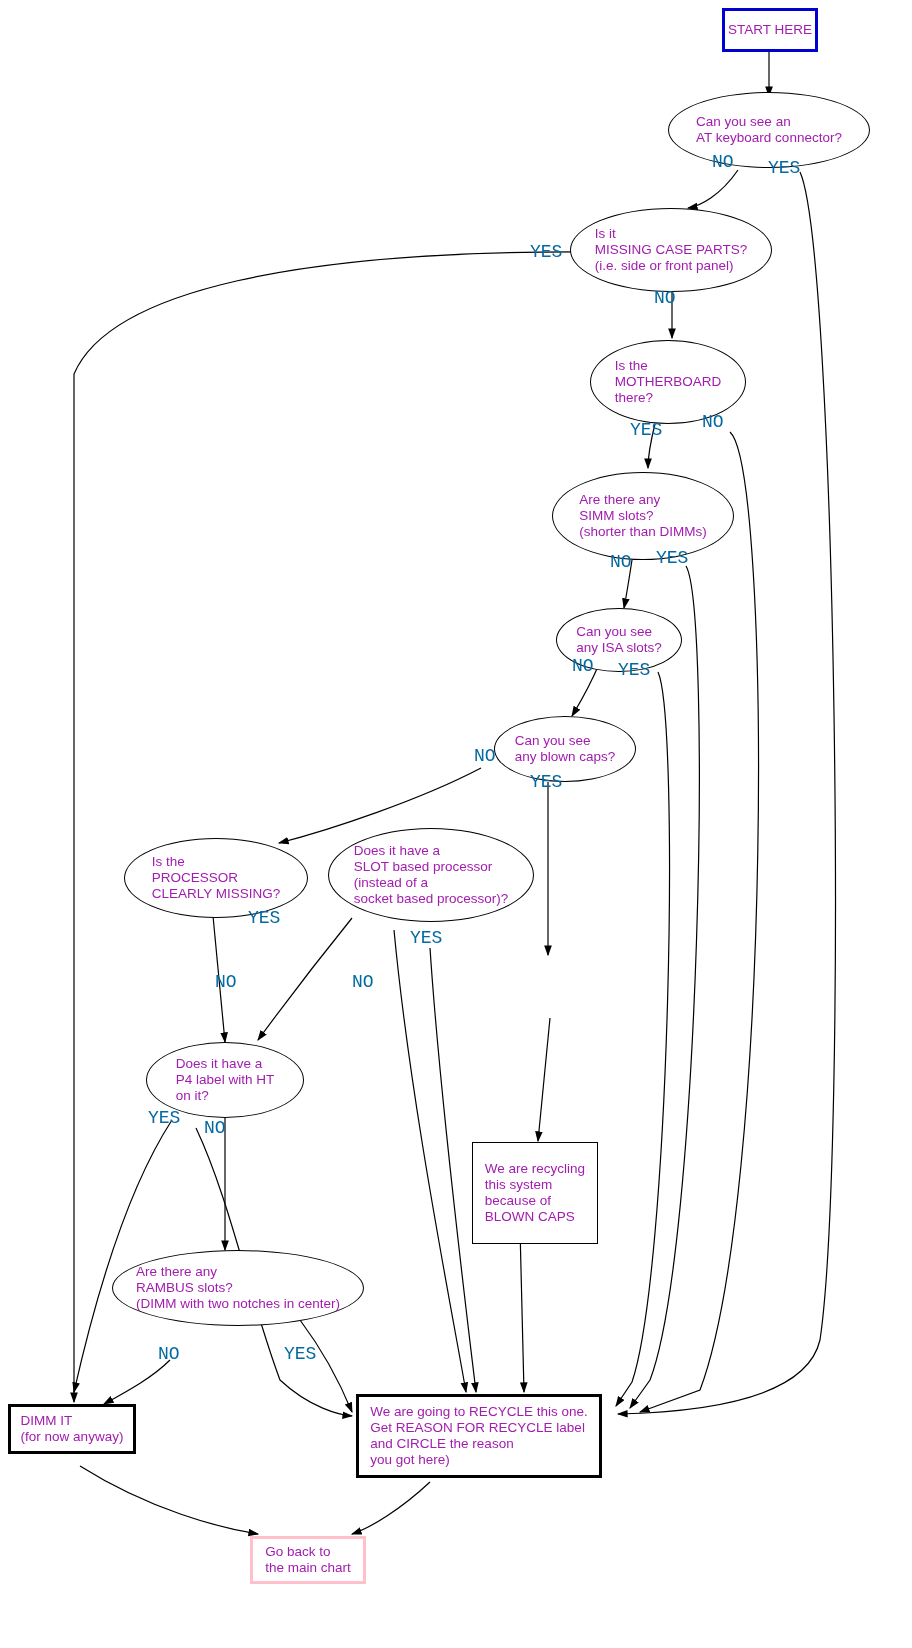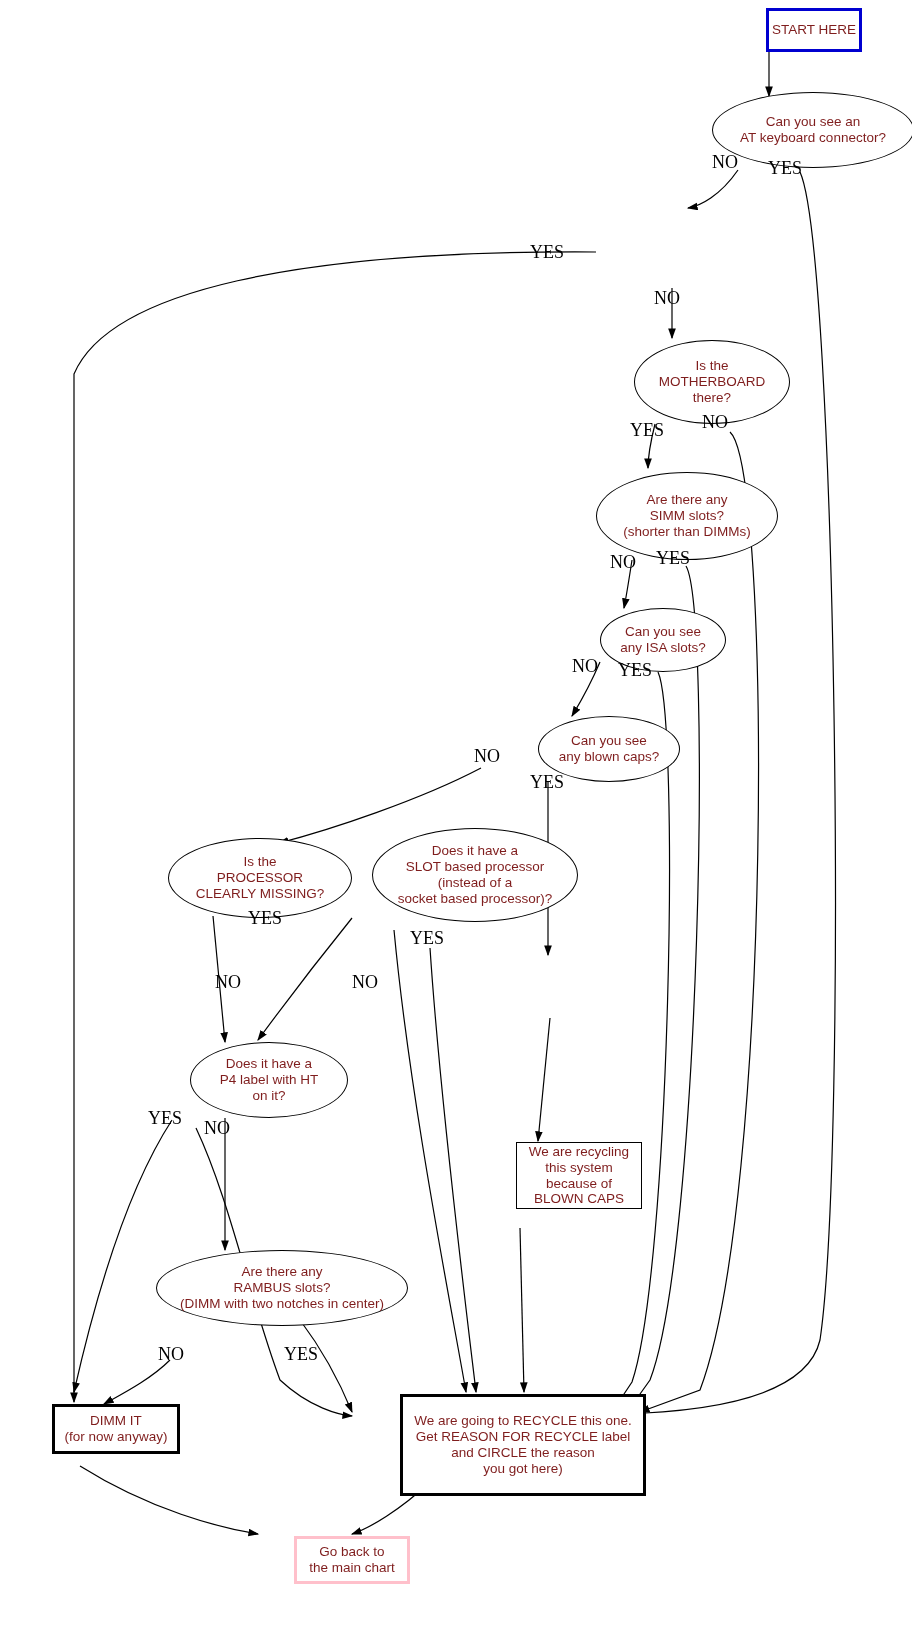--- a/index.html
+++ b/index.html
@@ -1,28 +1,28 @@
 <!DOCTYPE html>
 <html><head>
 <meta charset="utf-8">
 <style>
   html,body{margin:0;padding:0;background:#ffffff;}
   #stage{position:relative;width:912px;height:1648px;background:#fff;
          font-family:"Liberation Sans","DejaVu Sans",sans-serif;overflow:hidden;}
   svg#wires{position:absolute;left:0;top:0;width:912px;height:1648px;}
   .node{position:absolute;box-sizing:border-box;display:flex;align-items:center;
-        justify-content:center;text-align:center;color:#7f1d1d;margin-left:44px;}
+        justify-content:center;text-align:left;color:#a21caf;}
   .node .txt{line-height:1.18;white-space:pre-line;}
   .ellipse{border:1.3px solid #000;border-radius:50%;background:#fff;font-size:13.5px;}
   .rect{border:1.3px solid #000;background:#fff;font-size:13.5px;}
   .rect.bold{border-width:3px;}
   .rect.start{border:3px solid #0000d0;font-size:13.5px;}
   .rect.pink{border:3px solid #ffc0cb;font-size:13.5px;}
-  .edge-label{position:absolute;font-size:18px;color:#000000;white-space:nowrap;
-              font-family:Liberation Serif, serif;}
+  .edge-label{position:absolute;font-size:18px;color:#0369a1;white-space:nowrap;
+              font-family:Liberation Mono, monospace;}
 </style>
 </head>
 <body>
 
 <div id="stage">
 
   <svg id="wires" viewBox="0 0 912 1648" xmlns="http://www.w3.org/2000/svg">
     <defs>
       <marker id="ah" markerWidth="10" markerHeight="10" refX="8" refY="3.2" orient="auto" markerUnits="strokeWidth">
         <path d="M0,0 L9,3.2 L0,6.4 z" fill="#000"></path>
@@ -60,20 +60,25 @@
 
   <div class="node rect start" style="left:722px;top:8px;width:96px;height:44px;">
     <span class="txt">START HERE</span>
   </div>
 
   <div class="node ellipse" style="left:668px;top:92px;width:202px;height:76px;">
     <span class="txt">Can you see an
 AT keyboard connector?</span>
   </div>
 
+  <div class="node ellipse" style="left:570px;top:208px;width:202px;height:84px;">
+    <span class="txt">Is it
+MISSING CASE PARTS?
+(i.e. side or front panel)</span>
+  </div>
 
   <div class="node ellipse" style="left:590px;top:340px;width:156px;height:84px;">
     <span class="txt">Is the
 MOTHERBOARD
 there?</span>
   </div>
 
   <div class="node ellipse" style="left:552px;top:472px;width:182px;height:88px;">
     <span class="txt">Are there any
 SIMM slots?
@@ -109,28 +114,28 @@
 on it?</span>
   </div>
 
   <div class="node ellipse" style="left:112px;top:1250px;width:252px;height:76px;">
     <span class="txt">Are there any
 RAMBUS slots?
 (DIMM with two notches in center)</span>
   </div>
 
 
-  <div class="node rect" style="left:472px;top:1142px;width:126px;height:67px;">
+  <div class="node rect" style="left:472px;top:1142px;width:126px;height:102px;">
     <span class="txt">We are recycling
 this system
 because of
 BLOWN CAPS</span>
   </div>
 
-  <div class="node rect bold" style="left:356px;top:1394px;width:246px;height:102px;">
+  <div class="node rect bold" style="left:356px;top:1394px;width:246px;height:84px;">
     <span class="txt">We are going to RECYCLE this one.
 Get REASON FOR RECYCLE label
 and CIRCLE the reason
 you got here)</span>
   </div>
 
   <div class="node rect bold" style="left:8px;top:1404px;width:128px;height:50px;">
     <span class="txt">DIMM IT
 (for now anyway)</span>
   </div>

